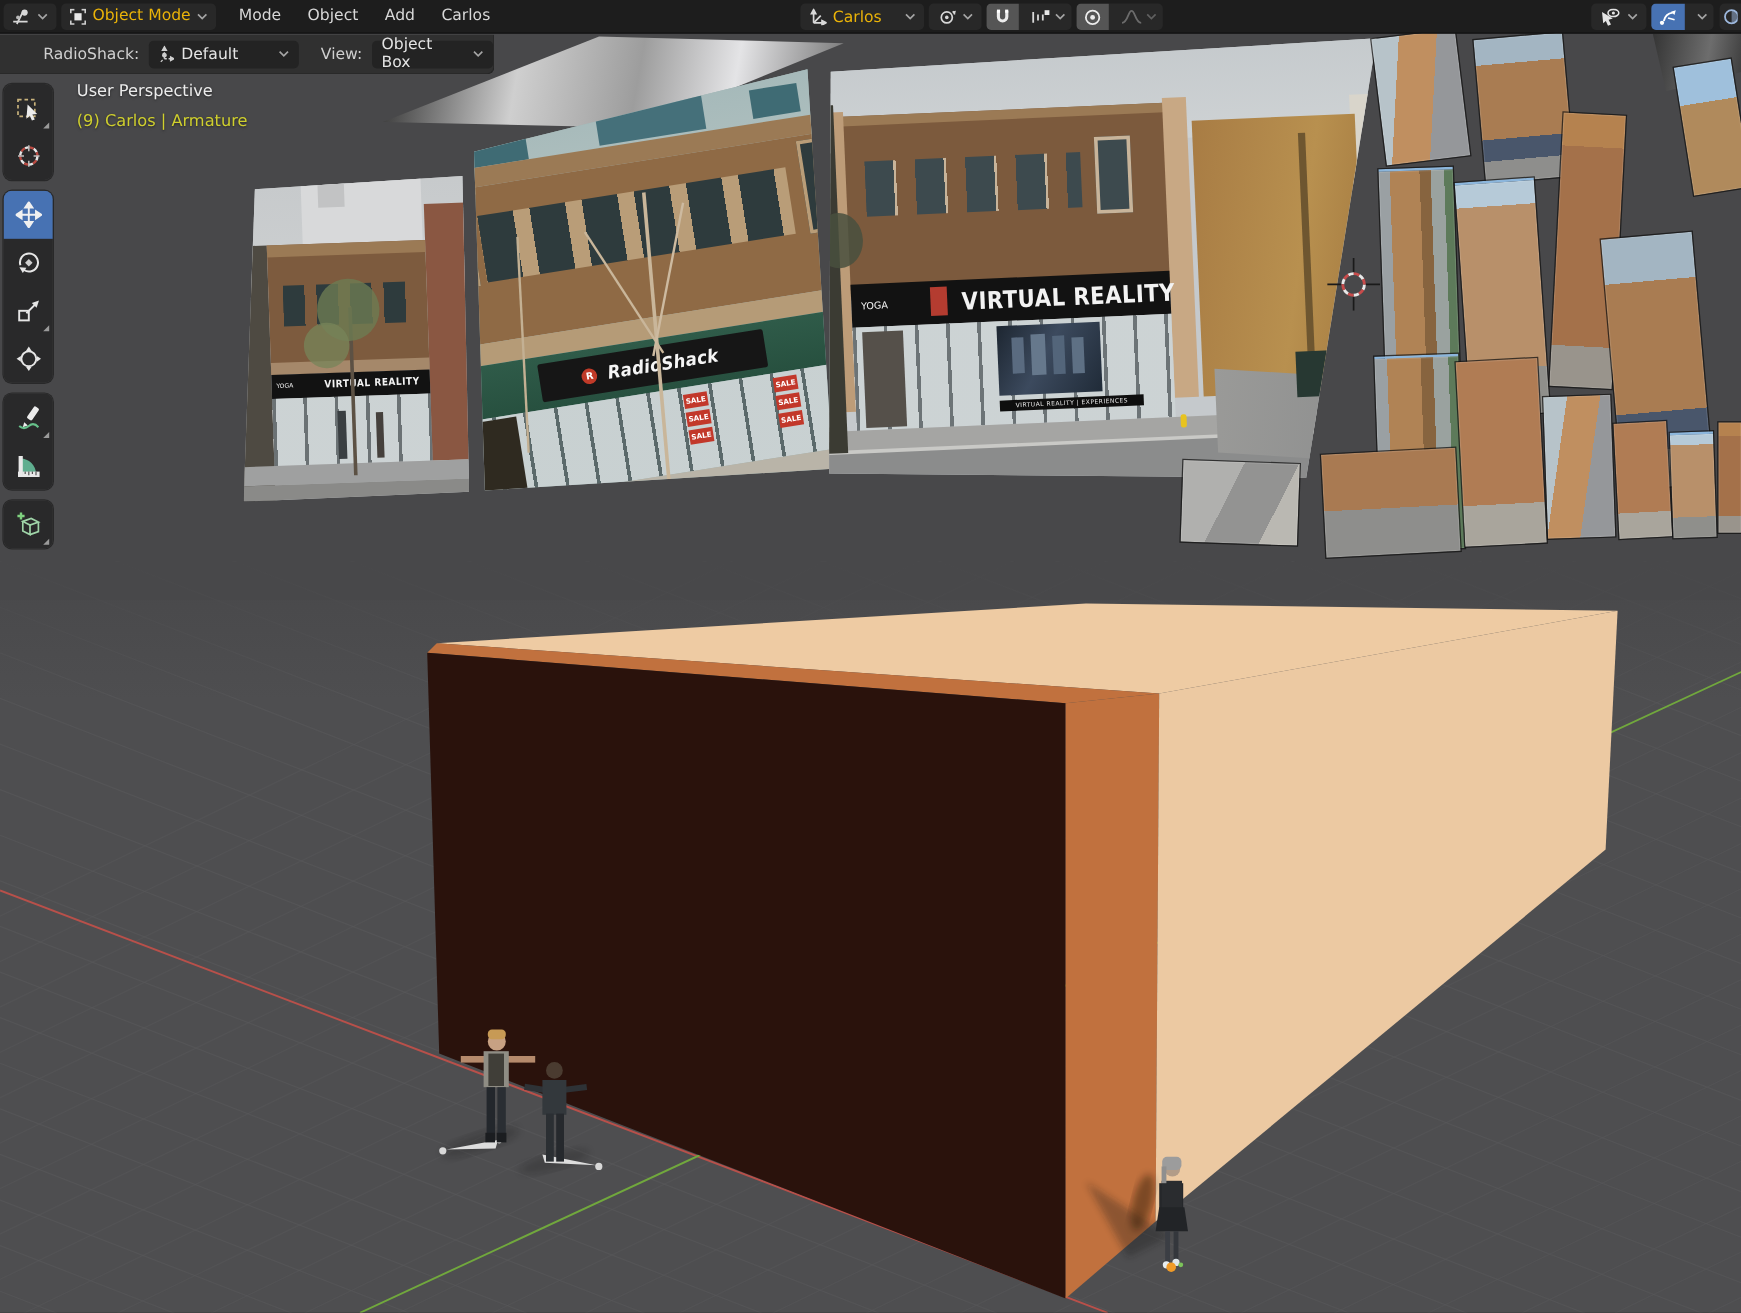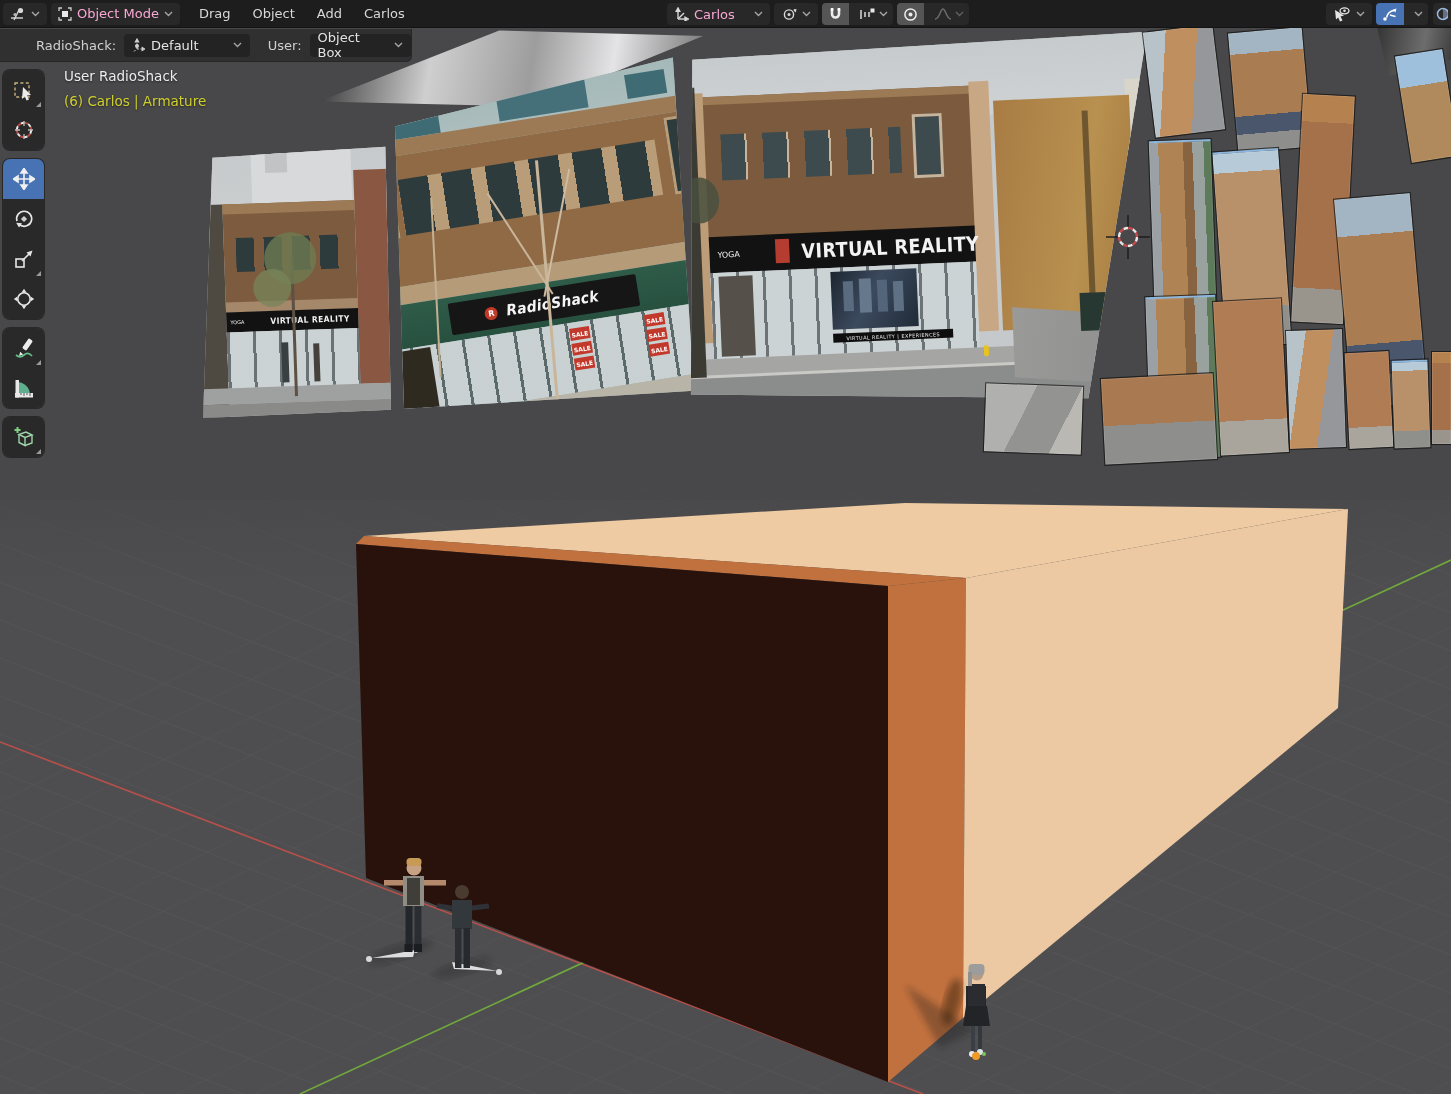--- a/index.html
+++ b/index.html
@@ -4,21 +4,21 @@
 <style>
   html,body{margin:0;padding:0;background:#2b2b2b;}
   .app{position:relative;width:1451px;height:1094px;overflow:hidden;background:#48484a;
        font-family:"DejaVu Sans",sans-serif;-webkit-font-smoothing:antialiased;}
   .app *{box-sizing:border-box;}
 
   
   .topbar{position:absolute;left:0;top:0;width:1451px;height:28px;background:#1d1d1d;
           border-bottom:1px solid #131313;display:flex;align-items:center;z-index:20;color:#dedede;font-size:13px;}
   .hbtn{display:flex;align-items:center;gap:5px;background:#282828;border-radius:4px;height:22px;
-        padding:0 7px;margin-left:4px;color:#f9a8d4;cursor:default;white-space:nowrap;}
+        padding:0 7px;margin-left:4px;color:#eab308;cursor:default;white-space:nowrap;}
   .hbtn.seg{padding:0;overflow:hidden;}
   .hbtn .seg-on{background:#555555;height:22px;display:flex;align-items:center;padding:0 6px;}
   .hbtn .seg-off{height:22px;display:flex;align-items:center;padding:0 5px;}
   .hbtn .seg-blue{background:#4772b3;height:22px;display:flex;align-items:center;padding:0 6px;}
   .menu-item{padding:0 11px;color:#d8d8d8;height:100%;display:flex;align-items:center;}
   .chev{width:9px;height:6px;opacity:.75;}
   .grp-center{position:absolute;left:663px;top:3px;display:flex;align-items:center;}
   .grp-right{position:absolute;right:0;top:3px;display:flex;align-items:center;}
 
   
@@ -383,22 +383,22 @@
   <svg class="cursor3d" width="44" height="44">
     <line x1="22" y1="0" x2="22" y2="13" stroke="#1a1a1a" stroke-width="1.4"></line>
     <line x1="22" y1="31" x2="22" y2="44" stroke="#1a1a1a" stroke-width="1.4"></line>
     <line x1="0" y1="22" x2="13" y2="22" stroke="#1a1a1a" stroke-width="1.4"></line>
     <line x1="31" y1="22" x2="44" y2="22" stroke="#1a1a1a" stroke-width="1.4"></line>
     <circle cx="22" cy="22" r="9" fill="none" stroke="#e8e8e8" stroke-width="2.4" stroke-dasharray="4.7 4.7"></circle>
     <circle cx="22" cy="22" r="9" fill="none" stroke="#c84b4b" stroke-width="2.4" stroke-dasharray="4.7 4.7" stroke-dashoffset="4.7"></circle>
   </svg>
 
   <div class="hud">
-    <div class="persp">User RadioShack</div>
-    <div class="active-ob">(6) Carlos | Armature</div>
+    <div class="persp">User Perspective</div>
+    <div class="active-ob">(9) Carlos | Armature</div>
   </div>
 
   <div class="toolcol">
     <div class="toolgrp">
       <div class="tool has-sub" title="select-box-tool">
         <svg width="22" height="22">
             <rect x="2" y="4" width="14" height="14" fill="none" stroke="#c9b37c" stroke-width="1.4" stroke-dasharray="3 2.4"></rect>
             <polygon points="10,8 18,16 14,16.5 16,20.5 13.6,21.5 11.8,17.4 9,20" fill="#ececec"></polygon>
           </svg>
       </div>
@@ -507,21 +507,21 @@
             <polyline points="13,10 13,13 10,13"></polyline>
             <polyline points="4,13 1,13 1,10"></polyline>
           </g>
         </svg>
       <span>Object Mode</span>
       <svg class="chev" viewBox="0 0 9 6">
           <polyline points="1,1 4.5,4.5 8,1" fill="none" stroke="#cfcfcf" stroke-width="1.4"></polyline>
         </svg>
     </div>
     <div style="display:flex;height:100%;margin-left:8px;">
-      <div class="menu-item">Drag</div>
+      <div class="menu-item">Mode</div>
       <div class="menu-item">Object</div>
       <div class="menu-item">Add</div>
       <div class="menu-item">Carlos</div>
     </div>
 
     <div class="grp-center">
       <div class="hbtn">
         <svg width="15" height="14">
             <g stroke="#d8d8d8" stroke-width="1.4" fill="#d8d8d8">
               <line x1="4" y1="12" x2="4" y2="4"></line>
@@ -634,21 +634,21 @@
             <circle cx="5" cy="8" r="1.4"></circle>
             <line x1="2" y1="13.5" x2="3.5" y2="12" stroke-width="1"></line>
           </g>
         </svg>
       <span>Default</span>
       <span class="sp"></span>
       <svg class="chev" viewBox="0 0 9 6">
           <polyline points="1,1 4.5,4.5 8,1" fill="none" stroke="#cfcfcf" stroke-width="1.4"></polyline>
         </svg>
     </div>
-    <span class="ts-label" style="margin-left:18px;">User:</span>
+    <span class="ts-label" style="margin-left:18px;">View:</span>
     <div class="ts-dd">
       <span>Object Box</span>
       <svg class="chev" viewBox="0 0 9 6">
           <polyline points="1,1 4.5,4.5 8,1" fill="none" stroke="#cfcfcf" stroke-width="1.4"></polyline>
         </svg>
     </div>
   </div>
 
 </div>
 

